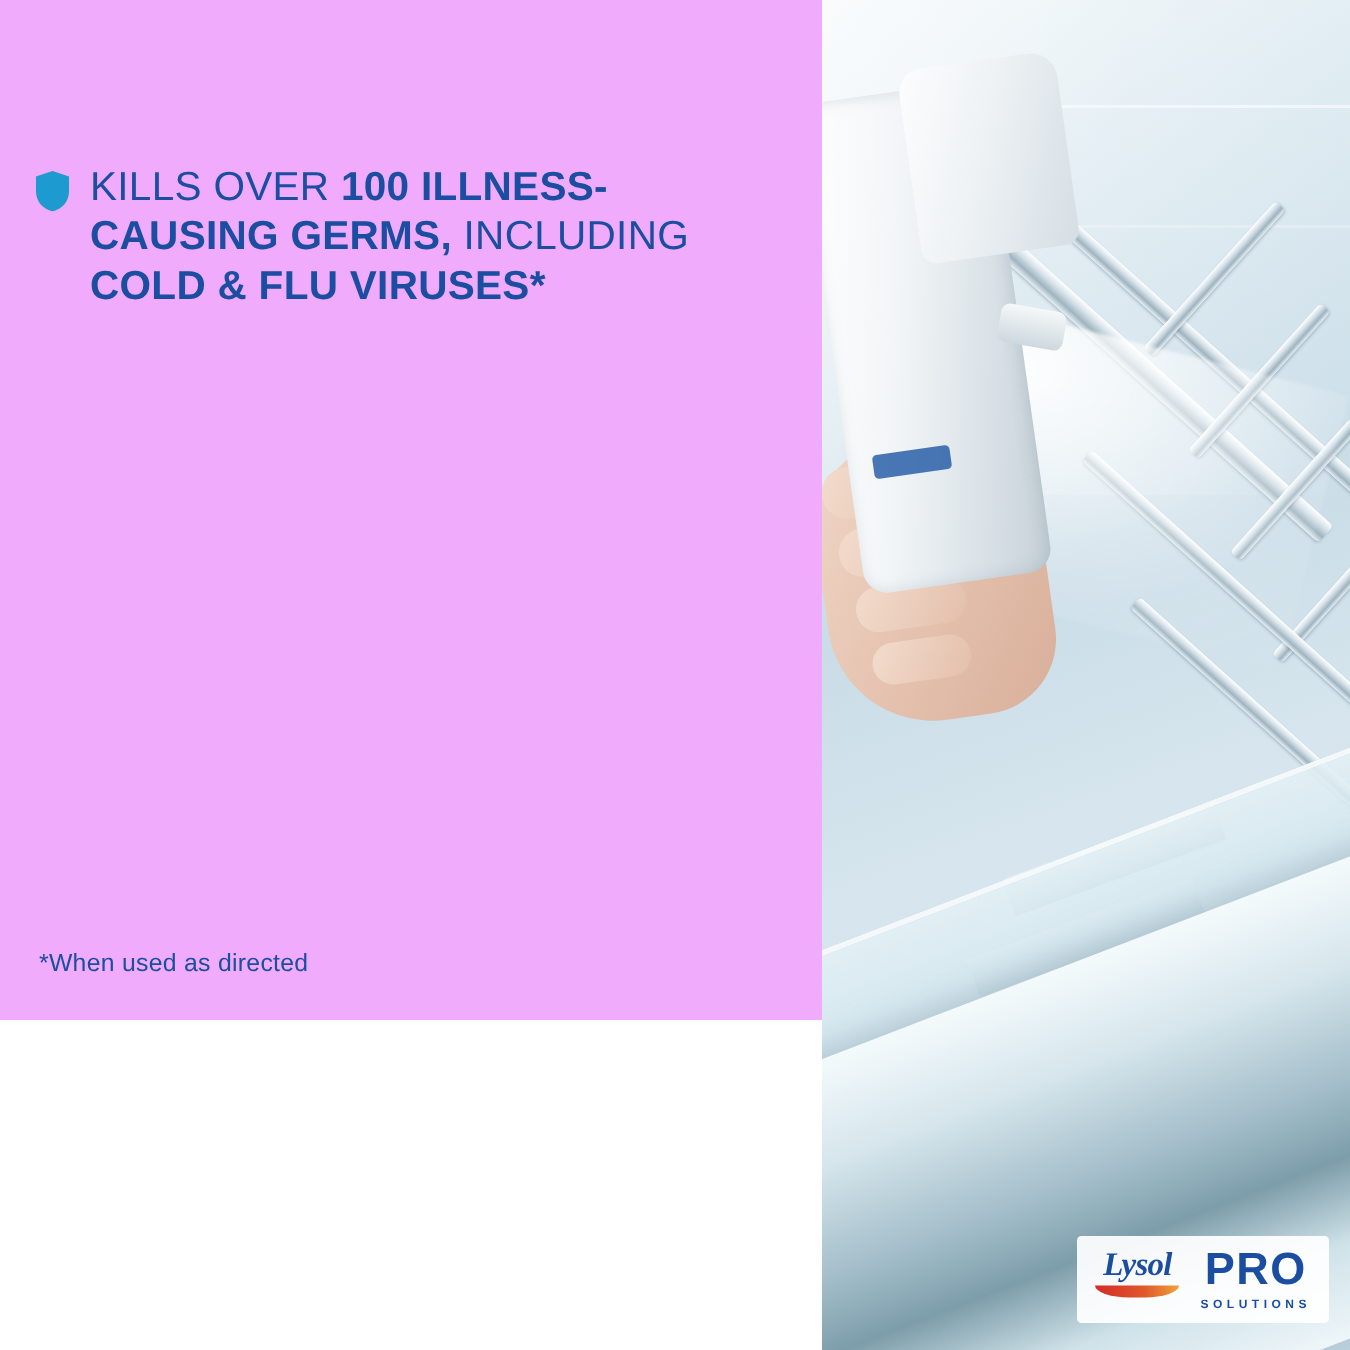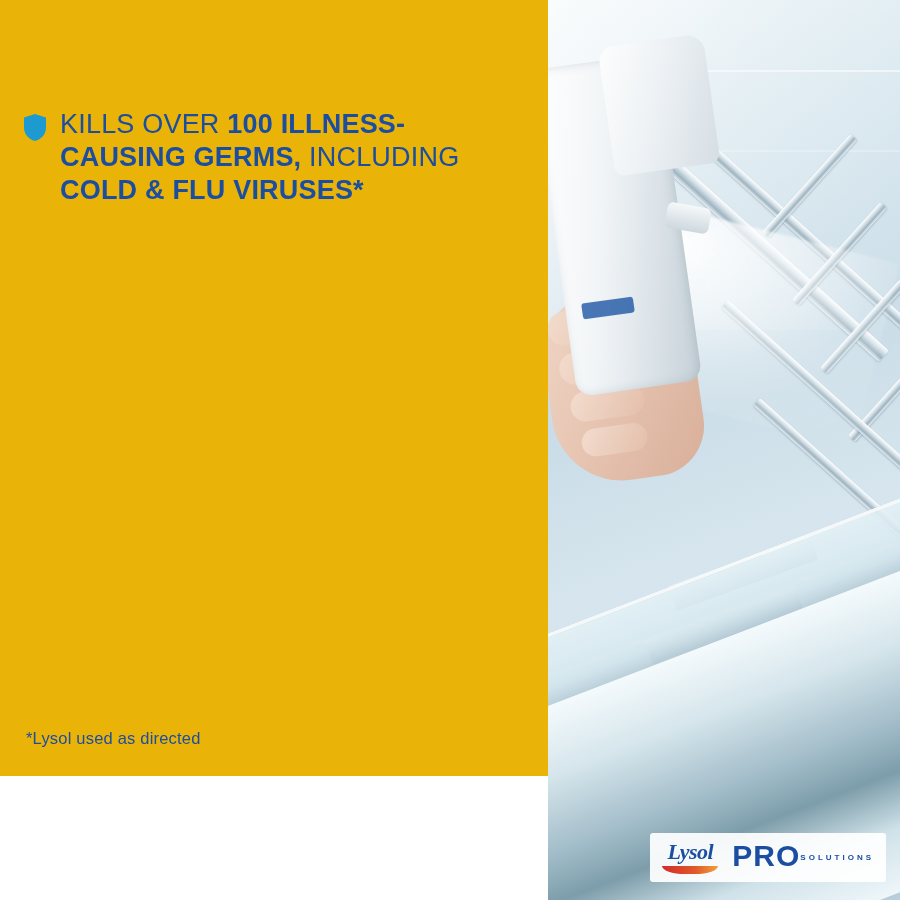--- a/index.html
+++ b/index.html
@@ -18,22 +18,22 @@
     width: 900px;
     height: 900px;
     background: #ffffff;
     display: flex;
   }
 
   
   .copy-panel {
     position: relative;
     width: 548px;
-    height: 776px;
-    background: #eab308;
+    height: 680px;
+    background: #f0abfc;
     box-sizing: border-box;
     padding: 108px 22px 0 24px;
   }
 
   .claim {
     display: flex;
     align-items: flex-start;
     margin-bottom: 34px;
   }
   .claim:last-of-type { margin-bottom: 0; }
@@ -240,21 +240,21 @@
   }
   .lysol-swoosh {
     margin-top: 3px;
     width: 56px;
     height: 8px;
     background: linear-gradient(90deg, #d42a2a 0%, #e05a2b 60%, #f0a23a 100%);
     border-radius: 0 0 40px 40px / 0 0 14px 14px;
   }
   .pro {
     display: flex;
-    flex-direction: row;
+    flex-direction: column;
     align-items: center;
     line-height: 1;
   }
   .pro-word {
     font-size: 30px;
     font-weight: 700;
     color: #1b4ea0;
     letter-spacing: 1px;
   }
   .pro-sub {
@@ -279,21 +279,21 @@
         </svg>
       </span>
       <div class="claim-text">
         <span>KILLS OVER </span><b>100 ILLNESS-CAUSING GERMS,</b><span> INCLUDING </span><b>COLD &amp; FLU VIRUSES*</b>
       </div>
     </div>
 
 
 
 
-    <div class="footnote">*Lysol used as directed</div>
+    <div class="footnote">*When used as directed</div>
   </div>
 
   <div class="photo">
     <div class="photo-bg"></div>
     <div class="wall-sheen"></div>
     <div class="wall-line" style="top:70px;"></div>
     <div class="wall-line" style="top:150px;opacity:.45;"></div>
 
     <div class="rail-group">
 

